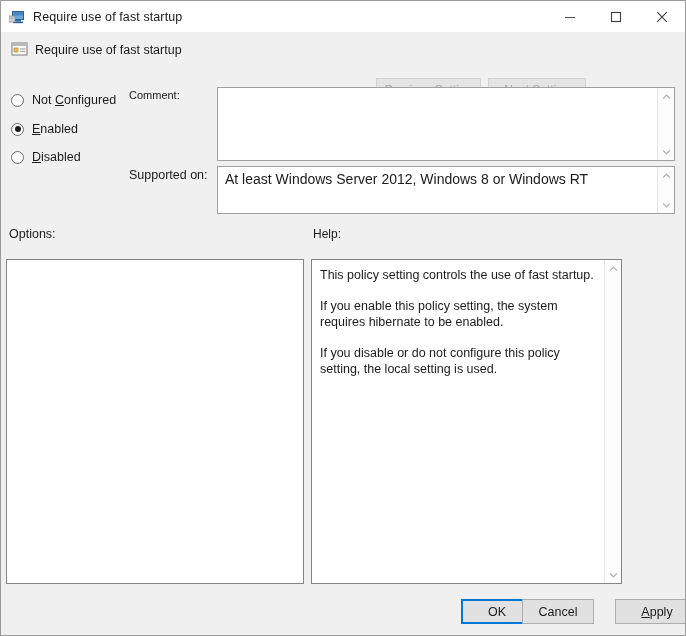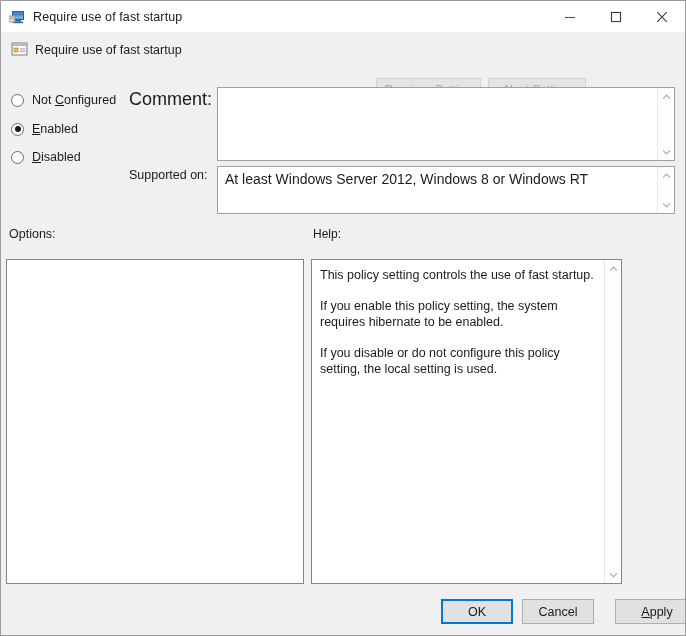--- a/index.html
+++ b/index.html
@@ -78,21 +78,21 @@
   .rad.on::after {
     content: ""; position: absolute; left: 2.5px; top: 2.5px;
     width: 6px; height: 6px; border-radius: 50%; background: #1b1b1b;
   }
   .radio-row .lbl { font-size: 12.5px; color: #1b1b1b; white-space: nowrap; text-align: right; }
   .acc { text-decoration: underline; }
 
   
   #comment-label {
     position: absolute; left: 128px; top: 88px;
-    font-size: 18px; color: #1b1b1b;
+    font-size: 11px; color: #1b1b1b;
   }
   #supported-label {
     position: absolute; left: 128px; top: 167px;
     font-size: 12.5px; color: #1b1b1b;
   }
   .fieldbox {
     position: absolute; background: #ffffff;
     border: 1px solid #a0a0a0; overflow: hidden;
   }
   #comment-box { left: 216px; top: 86px; width: 458px; height: 74px; }
@@ -131,21 +131,21 @@
   #help-text p { margin: 0 0 14px 0; }
   #help-text p:last-child { margin-bottom: 7px; }
 
   
   .footbtn {
     position: absolute; top: 598px; height: 25px; width: 72px;
     background: #e1e1e1; border: 1px solid #adadad;
     font-size: 12.5px; color: #1b1b1b;
     display: flex; align-items: center; justify-content: center;
   }
-  #btn-ok { left: 440px; border: 1px solid #0078d7; outline: 1px solid #0078d7; outline-offset: -2px; background: #e1e1e1; }
+  #btn-ok { left: 460px; border: 1px solid #0078d7; outline: 1px solid #0078d7; outline-offset: -2px; background: #e1e1e1; }
   #btn-cancel { left: 521px; }
   #btn-apply { left: 614px; padding-left: 12px; }
 </style>
 </head>
 <body>
 
 <div id="dialog">
 
   <div id="titlebar">
     <span id="title-icon">

